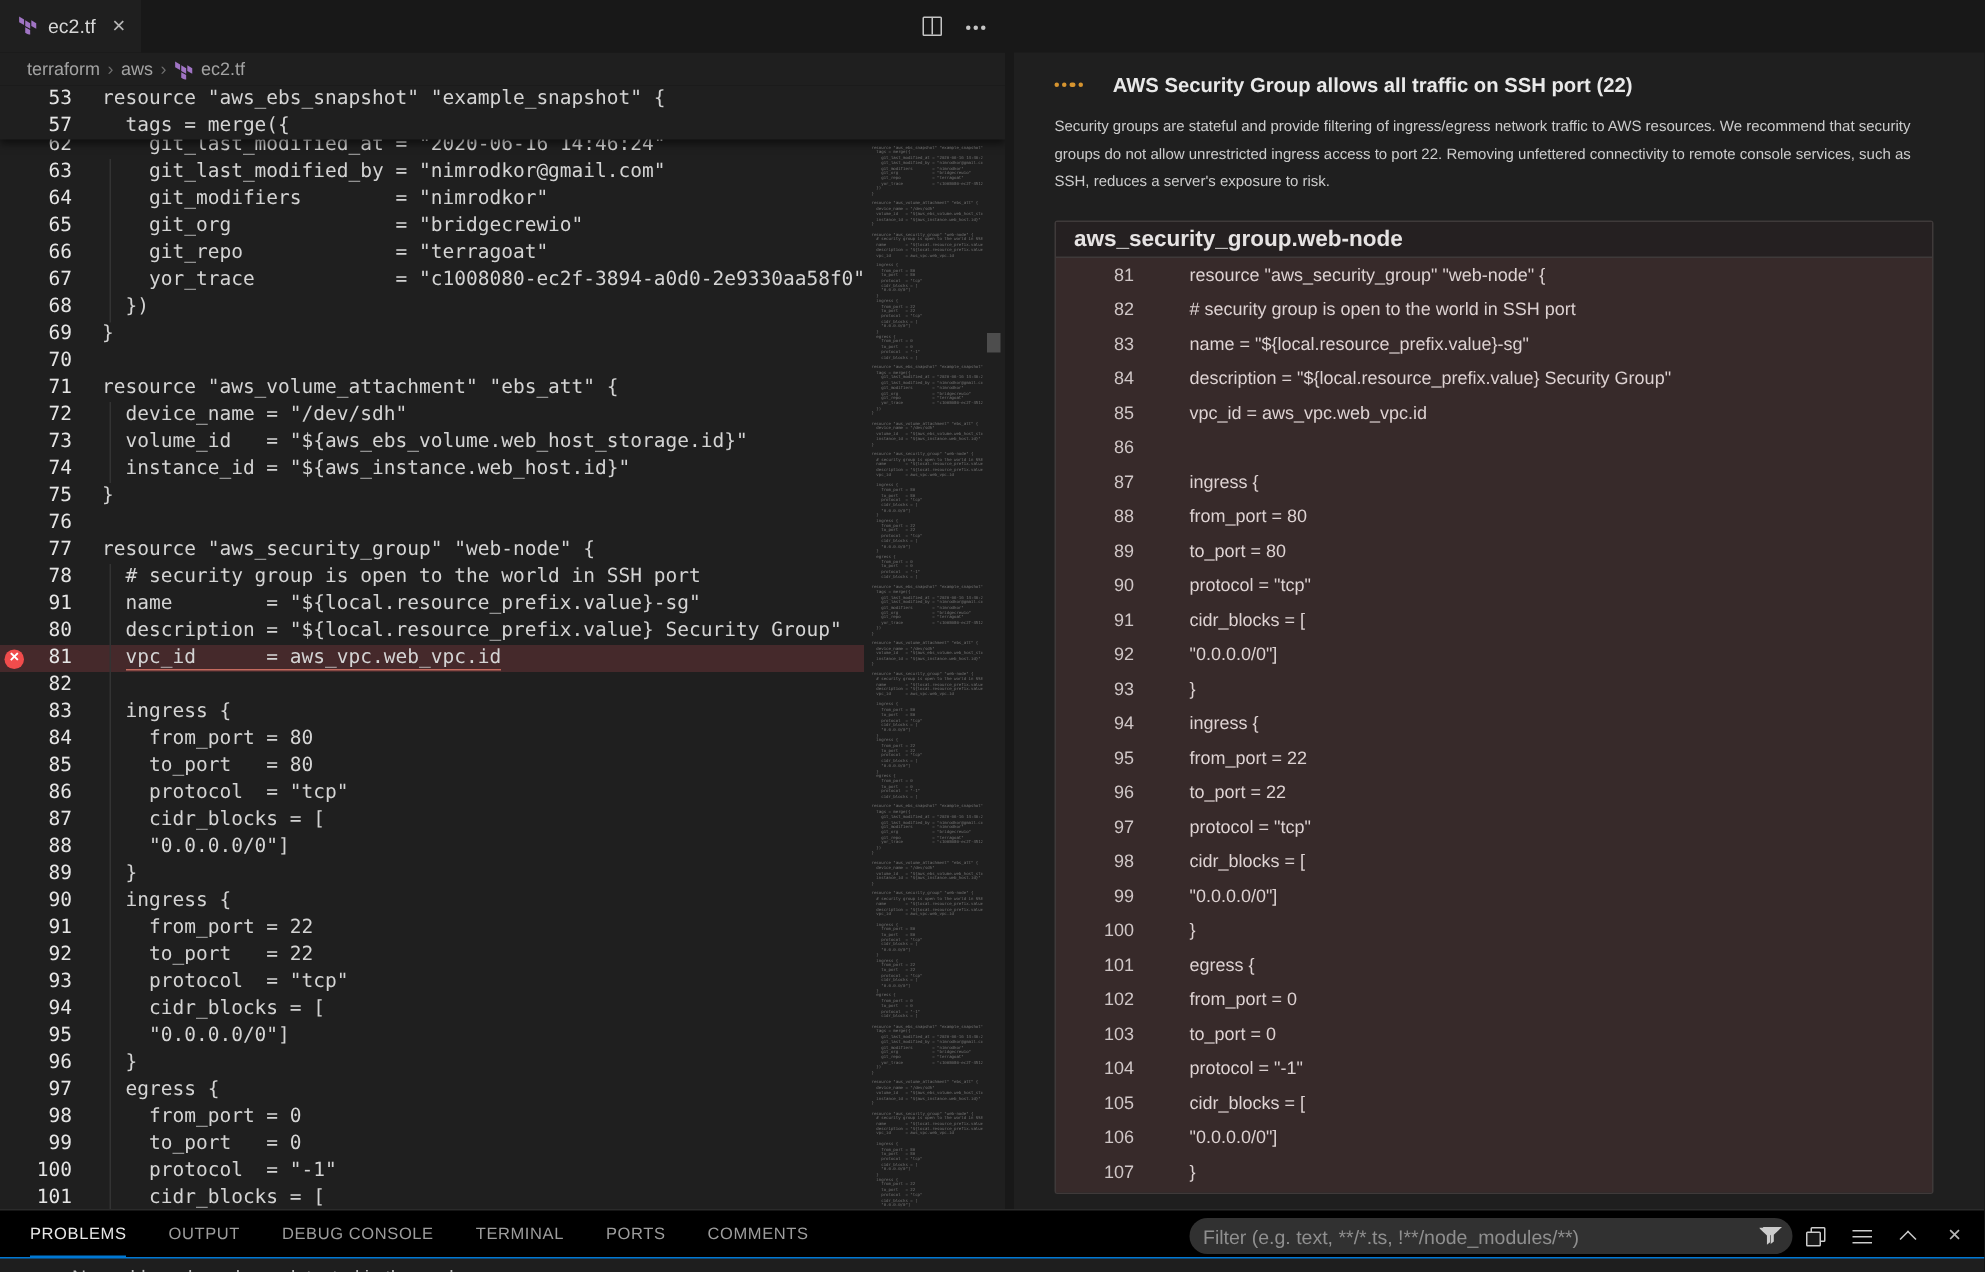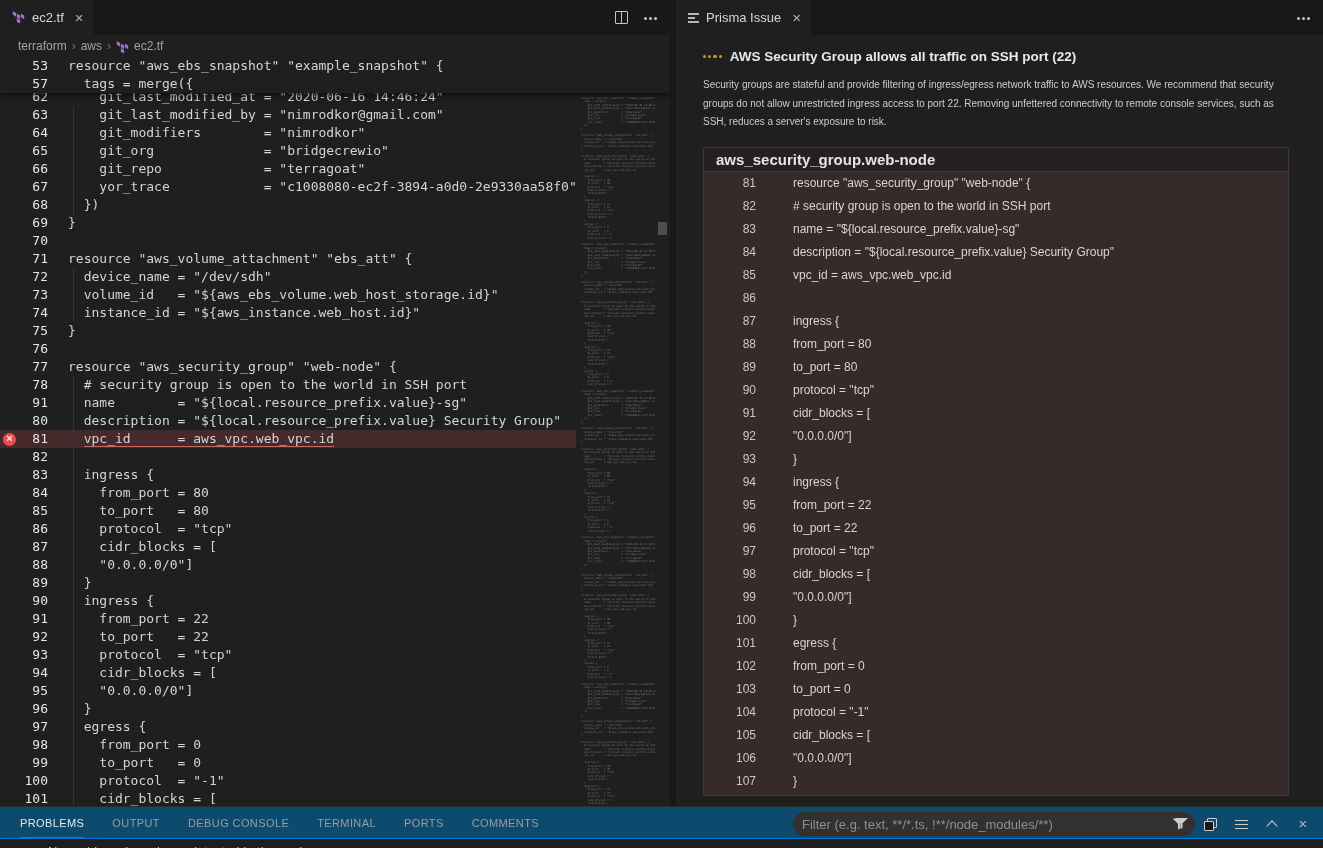--- a/index.html
+++ b/index.html
@@ -57,32 +57,32 @@
   .iguide { position:absolute; left:73px; width:1px; background:#333333; }
   .g1 { top:49px; height:109px; }
   .g2 { top:211px; height:54px; }
   .g3 { top:319px; height:430px; }
   .minimap { position:absolute; left:576px; top:40px; width:79px; bottom:0; overflow:hidden; }
   .minimap pre { font:2.7px/3.4px "DejaVu Sans Mono", monospace; color:rgba(220,220,220,0.42); white-space:pre; padding-left:5px; }
   .scroll-thumb { position:absolute; right:3px; top:165px; width:9px; height:13px; background:#4d4d4d; }
 
   
   .panel-content { position:absolute; top:35px; left:0; right:0; bottom:0; background:#1f1f1f; padding:14px 33px 0 27px; overflow:hidden; }
-  .issue-title { display:flex; align-items:center; gap:8px; }
+  .issue-title { display:flex; align-items:center; gap:20px; }
   .issue-title h1 { font-size:13.5px; font-weight:bold; color:#e9e9e9; }
   .issue-desc { margin-top:12px; width:588px; font-size:10px; line-height:18.5px; color:#cccccc; }
   .code-block { margin-top:15px; width:586px; border:1px solid #3f3a3a; border-radius:2px; }
   .cb-header { height:24px; background:#252021; border-bottom:1px solid #3f3a3a; font-size:15px; font-weight:bold; color:#e6e3e3; line-height:23px; padding-left:12px; }
   .cb-body { padding-bottom:2px; }
   .cb-row { height:23px; display:flex; align-items:center; font-size:12px; color:#ddd2d2; }
   .cb-row .cb-num { width:52px; flex:none; text-align:right; color:#cfc6c6; }
   .cb-row .cb-code { margin-left:37px; white-space:pre; }
 
   
-  .bottom-panel { position:absolute; left:0; top:806px; width:1323px; height:42px; background:#0c4a6e; border-top:1px solid #2b2b2b; }
+  .bottom-panel { position:absolute; left:0; top:806px; width:1323px; height:42px; background:#000000; border-top:1px solid #2b2b2b; }
   .panel-tabs { position:absolute; left:20px; top:0; height:31px; display:flex; gap:28px; }
   .panel-tab { height:31px; display:flex; align-items:center; font-size:11px; letter-spacing:0.4px; color:#9d9d9d; cursor:pointer; border-bottom:1.5px solid transparent; padding-top:2px; }
   .panel-tab.active { color:#e7e7e7; border-bottom-color:#0078d4; }
   .filter-box { position:absolute; left:793px; top:5px; width:402px; height:24px; background:#313131; border-radius:12px; }
   .filter-box input { width:100%; height:100%; background:transparent; border:none; outline:none; color:#bbbbbb; font-size:13px; font-family:"Liberation Sans", sans-serif; padding:0 30px 0 9px; }
   .filter-box input::placeholder { color:#8f8f8f; }
   .filter-box .in-icon { position:absolute; right:7px; top:5px; }
   .panel-actions { position:absolute; right:11px; top:5px; height:24px; display:flex; align-items:center; gap:13px; }
   .panel-actions .act { display:inline-flex; align-items:center; justify-content:center; width:18px; height:18px; cursor:pointer; }
   .problems-content { position:absolute; top:31px; left:0; right:0; height:11px; border-top:1px solid #0078d4; background:#1e1e1e; overflow:hidden; }
@@ -612,30 +612,20 @@
     protocol  = "-1"
     cidr_blocks = [
 
 </pre>
       </div>
     <div class="scroll-thumb"></div>
   </div>
 </div>
 
 <div class="editor-group group-right">
-  <div class="tabbar">
-    <div class="tab active">
-      <span class="icon-output"></span>
-      <span>Prisma Issue</span>
-      <span class="tab-close icon-close"></span>
-    </div>
-    <div class="editor-actions">
-      <span class="icon-ellipsis"></span>
-    </div>
-  </div>
   <div class="panel-content">
     <div class="issue-title">
       <span class="dots-icon" id="dots-icon">
           <i style="background: rgb(214, 148, 47);"></i>
           <i style="background: rgb(214, 148, 47);"></i>
           <i style="background: rgb(214, 148, 47);"></i>
           <i style="background: rgb(214, 148, 47);"></i>
         </span>
       <h1>AWS Security Group allows all traffic on SSH port (22)</h1>
     </div>

